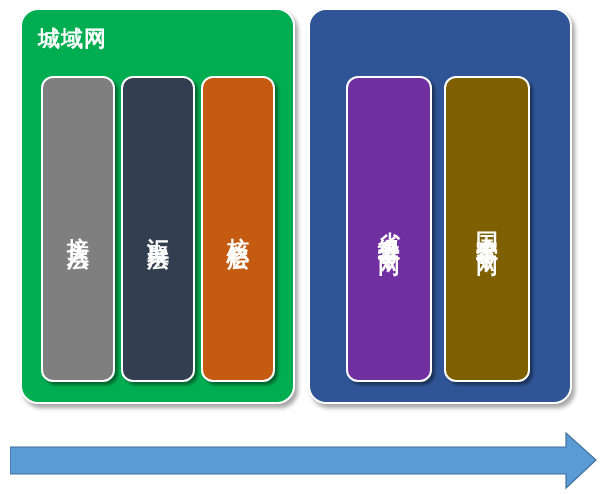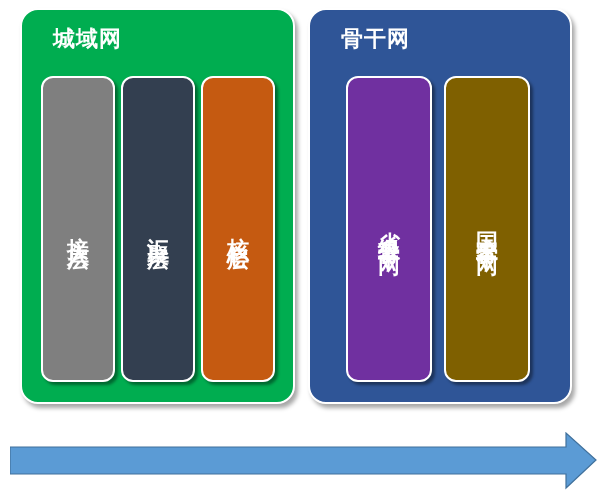--- a/index.html
+++ b/index.html
@@ -1,21 +1,21 @@
 <!DOCTYPE html>
 <html><head>
 <meta charset="utf-8">
 <style>
   html, body { margin:0; padding:0; background:#ffffff; }
   body { width:601px; height:494px; position:relative; overflow:hidden;
          font-family:"DejaVu Sans", sans-serif; }
   .group { position:absolute; border-radius:18px; border:2px solid #ffffff;
            box-shadow:3px 4px 4px rgba(0,0,0,0.35); box-sizing:border-box; }
   .group-title { position:absolute; left:16px; top:14px; color:#ffffff;
-                 font-weight:bold; font-size:22px; letter-spacing:1px;margin-left:15px; }
+                 font-weight:bold; font-size:22px; letter-spacing:1px; }
   .layer { position:absolute; top:66px; height:306px; border-radius:12px;
            border:2px solid #ffffff; box-sizing:border-box;
            box-shadow:3px 3px 3px rgba(0,0,0,0.4);
            display:flex; align-items:center; justify-content:center; }
   .layer-label { color:#ffffff; font-weight:bold; font-size:22px;
                  writing-mode:vertical-rl; text-orientation:upright;
                  letter-spacing:6px; line-height:1; }
   .arrow { position:absolute; left:10px; top:432px; }
 </style>
 </head>
@@ -28,21 +28,20 @@
   </div>
   <div class="layer" style="left:99px; width:74px; background:#333F50;">
     <span class="layer-label">汇聚层</span>
   </div>
   <div class="layer" style="left:179px; width:74px; background:#C55A11;">
     <span class="layer-label">核心层</span>
   </div>
 </div>
 
 <div class="group" style="left:308px; top:8px; width:264px; height:396px; background:#2F5597;">
-  <div class="group-title">骨干网</div>
   <div class="layer" style="left:36px; width:86px; background:#7030A0;">
     <span class="layer-label">省级骨干网</span>
   </div>
   <div class="layer" style="left:134px; width:86px; background:#7F6000;">
     <span class="layer-label">国家骨干网</span>
   </div>
 </div>
 
 <svg class="arrow" width="588" height="60" viewBox="0 0 588 60">
   <polygon points="0,15 556,15 556,1 586,28 556,56 556,42 0,42" fill="#5B9BD5" stroke="#41719C" stroke-width="1.2"></polygon>

